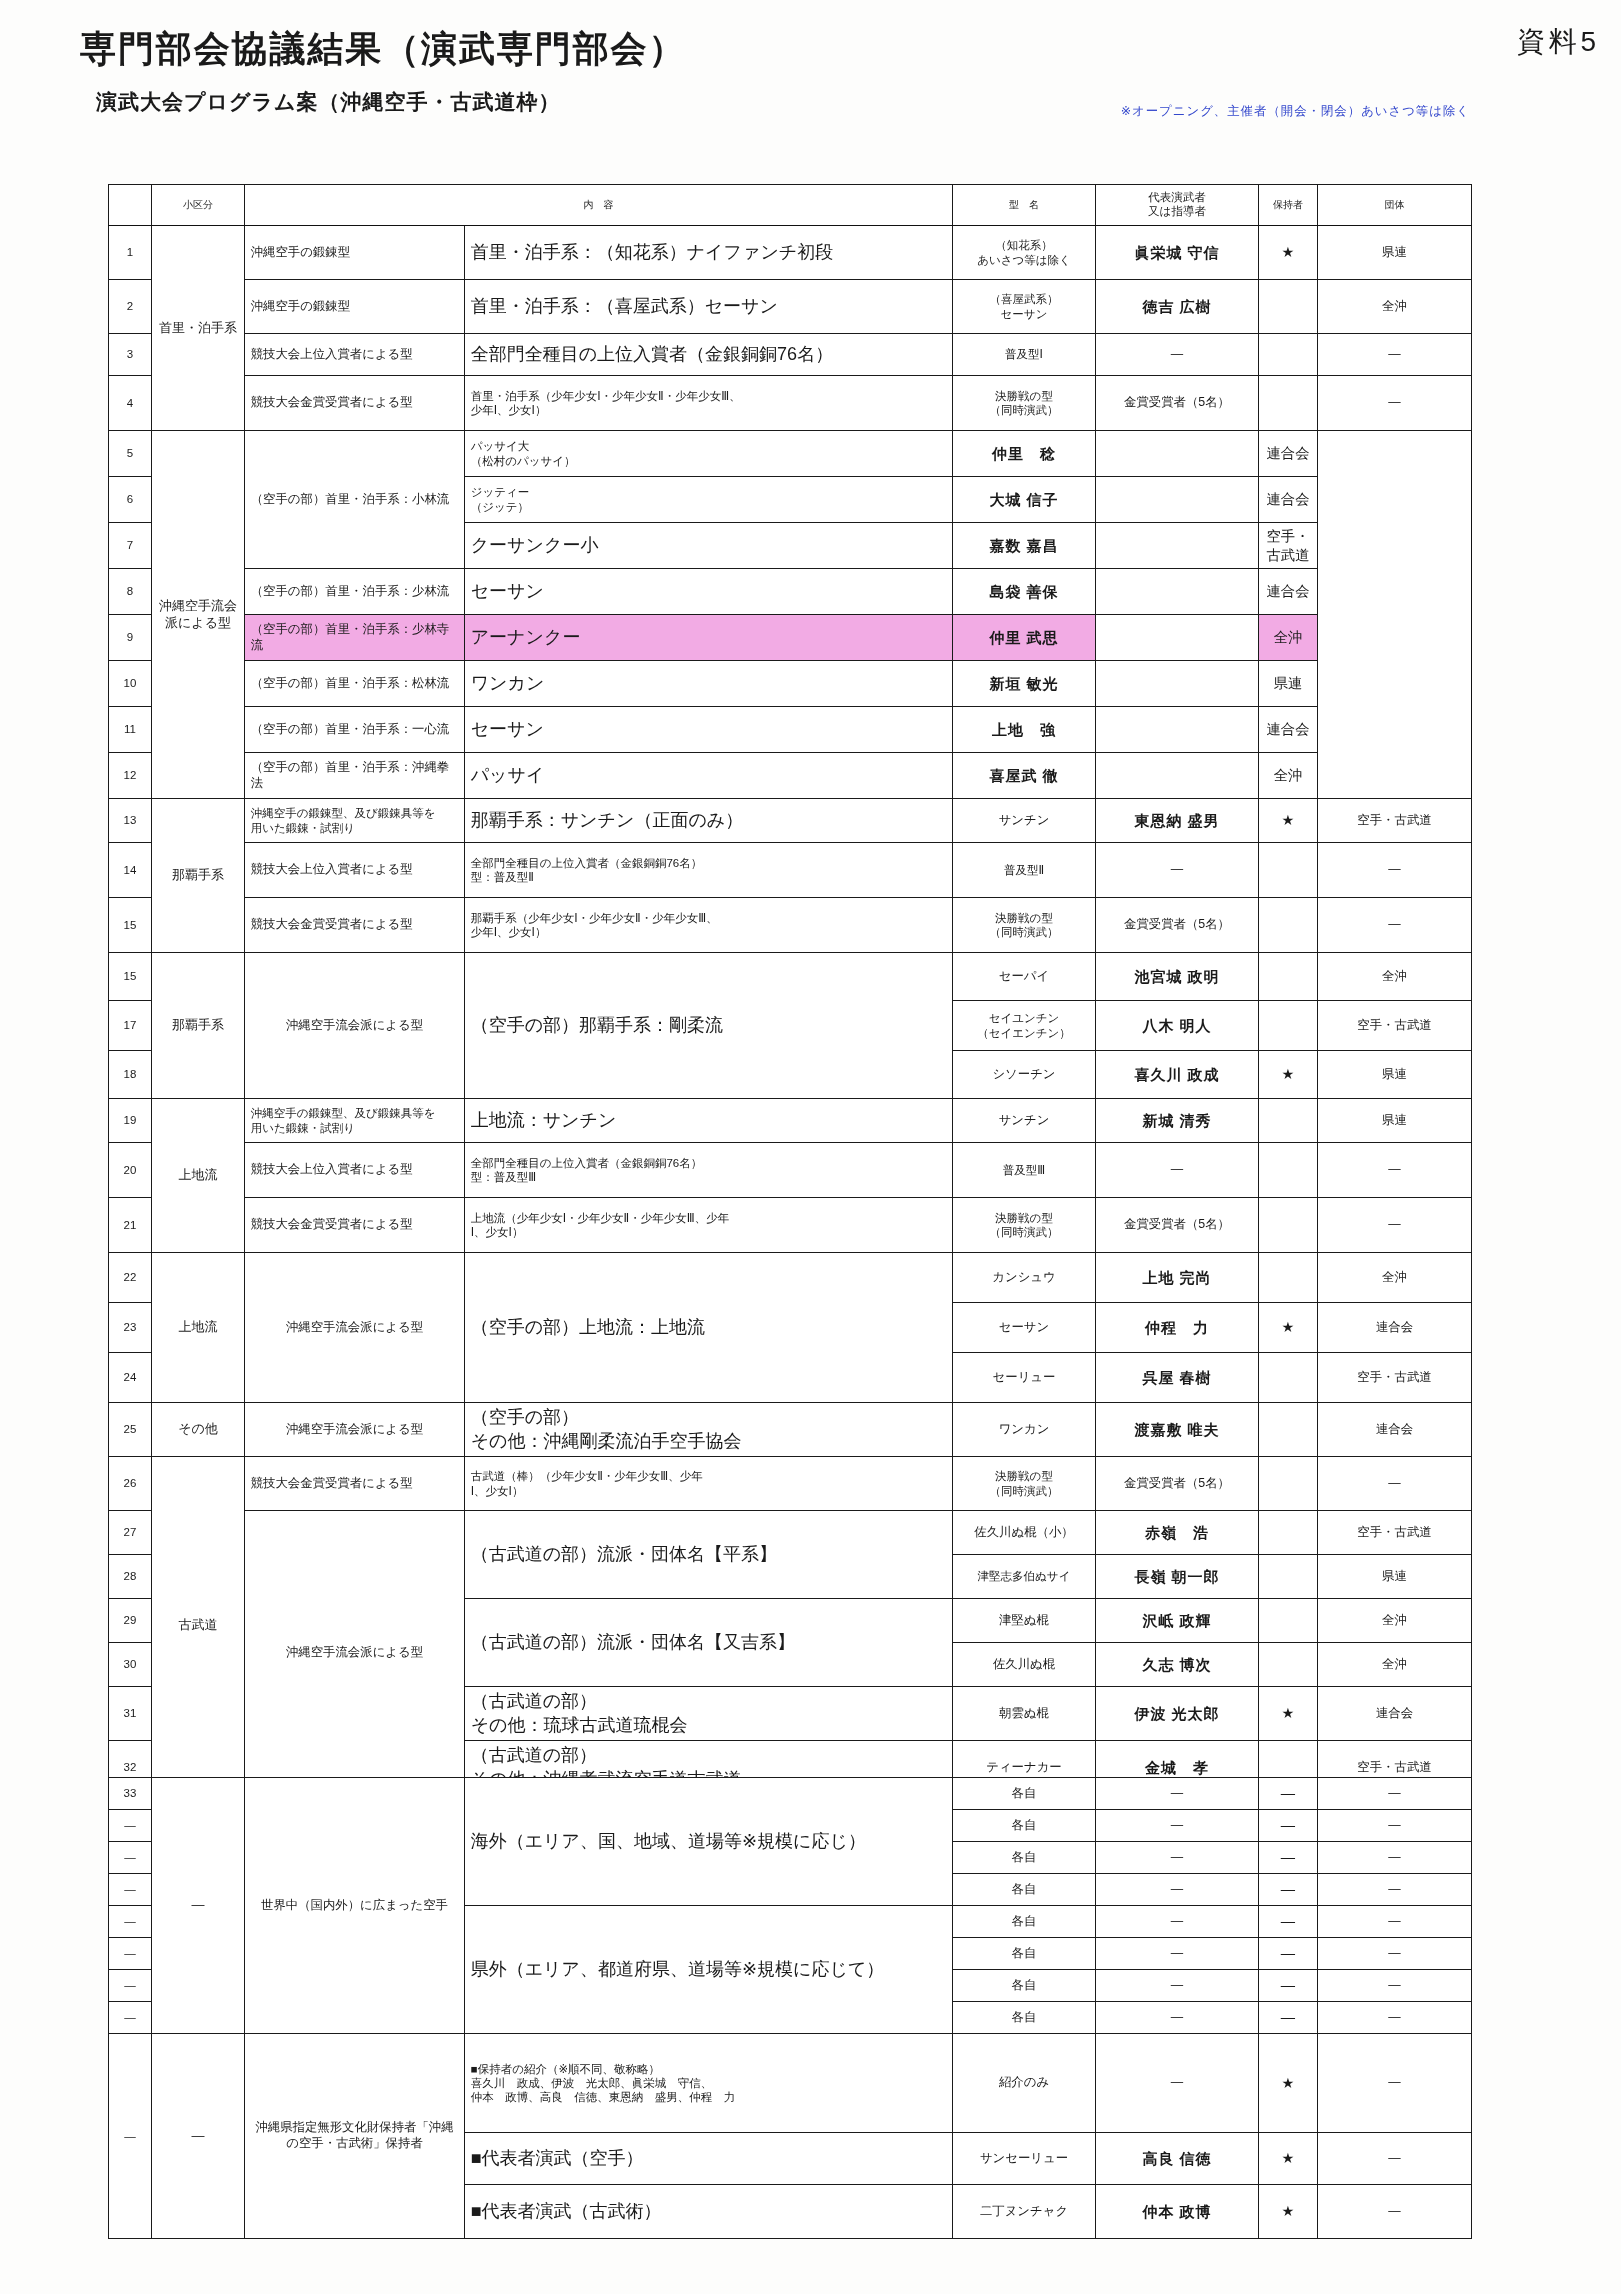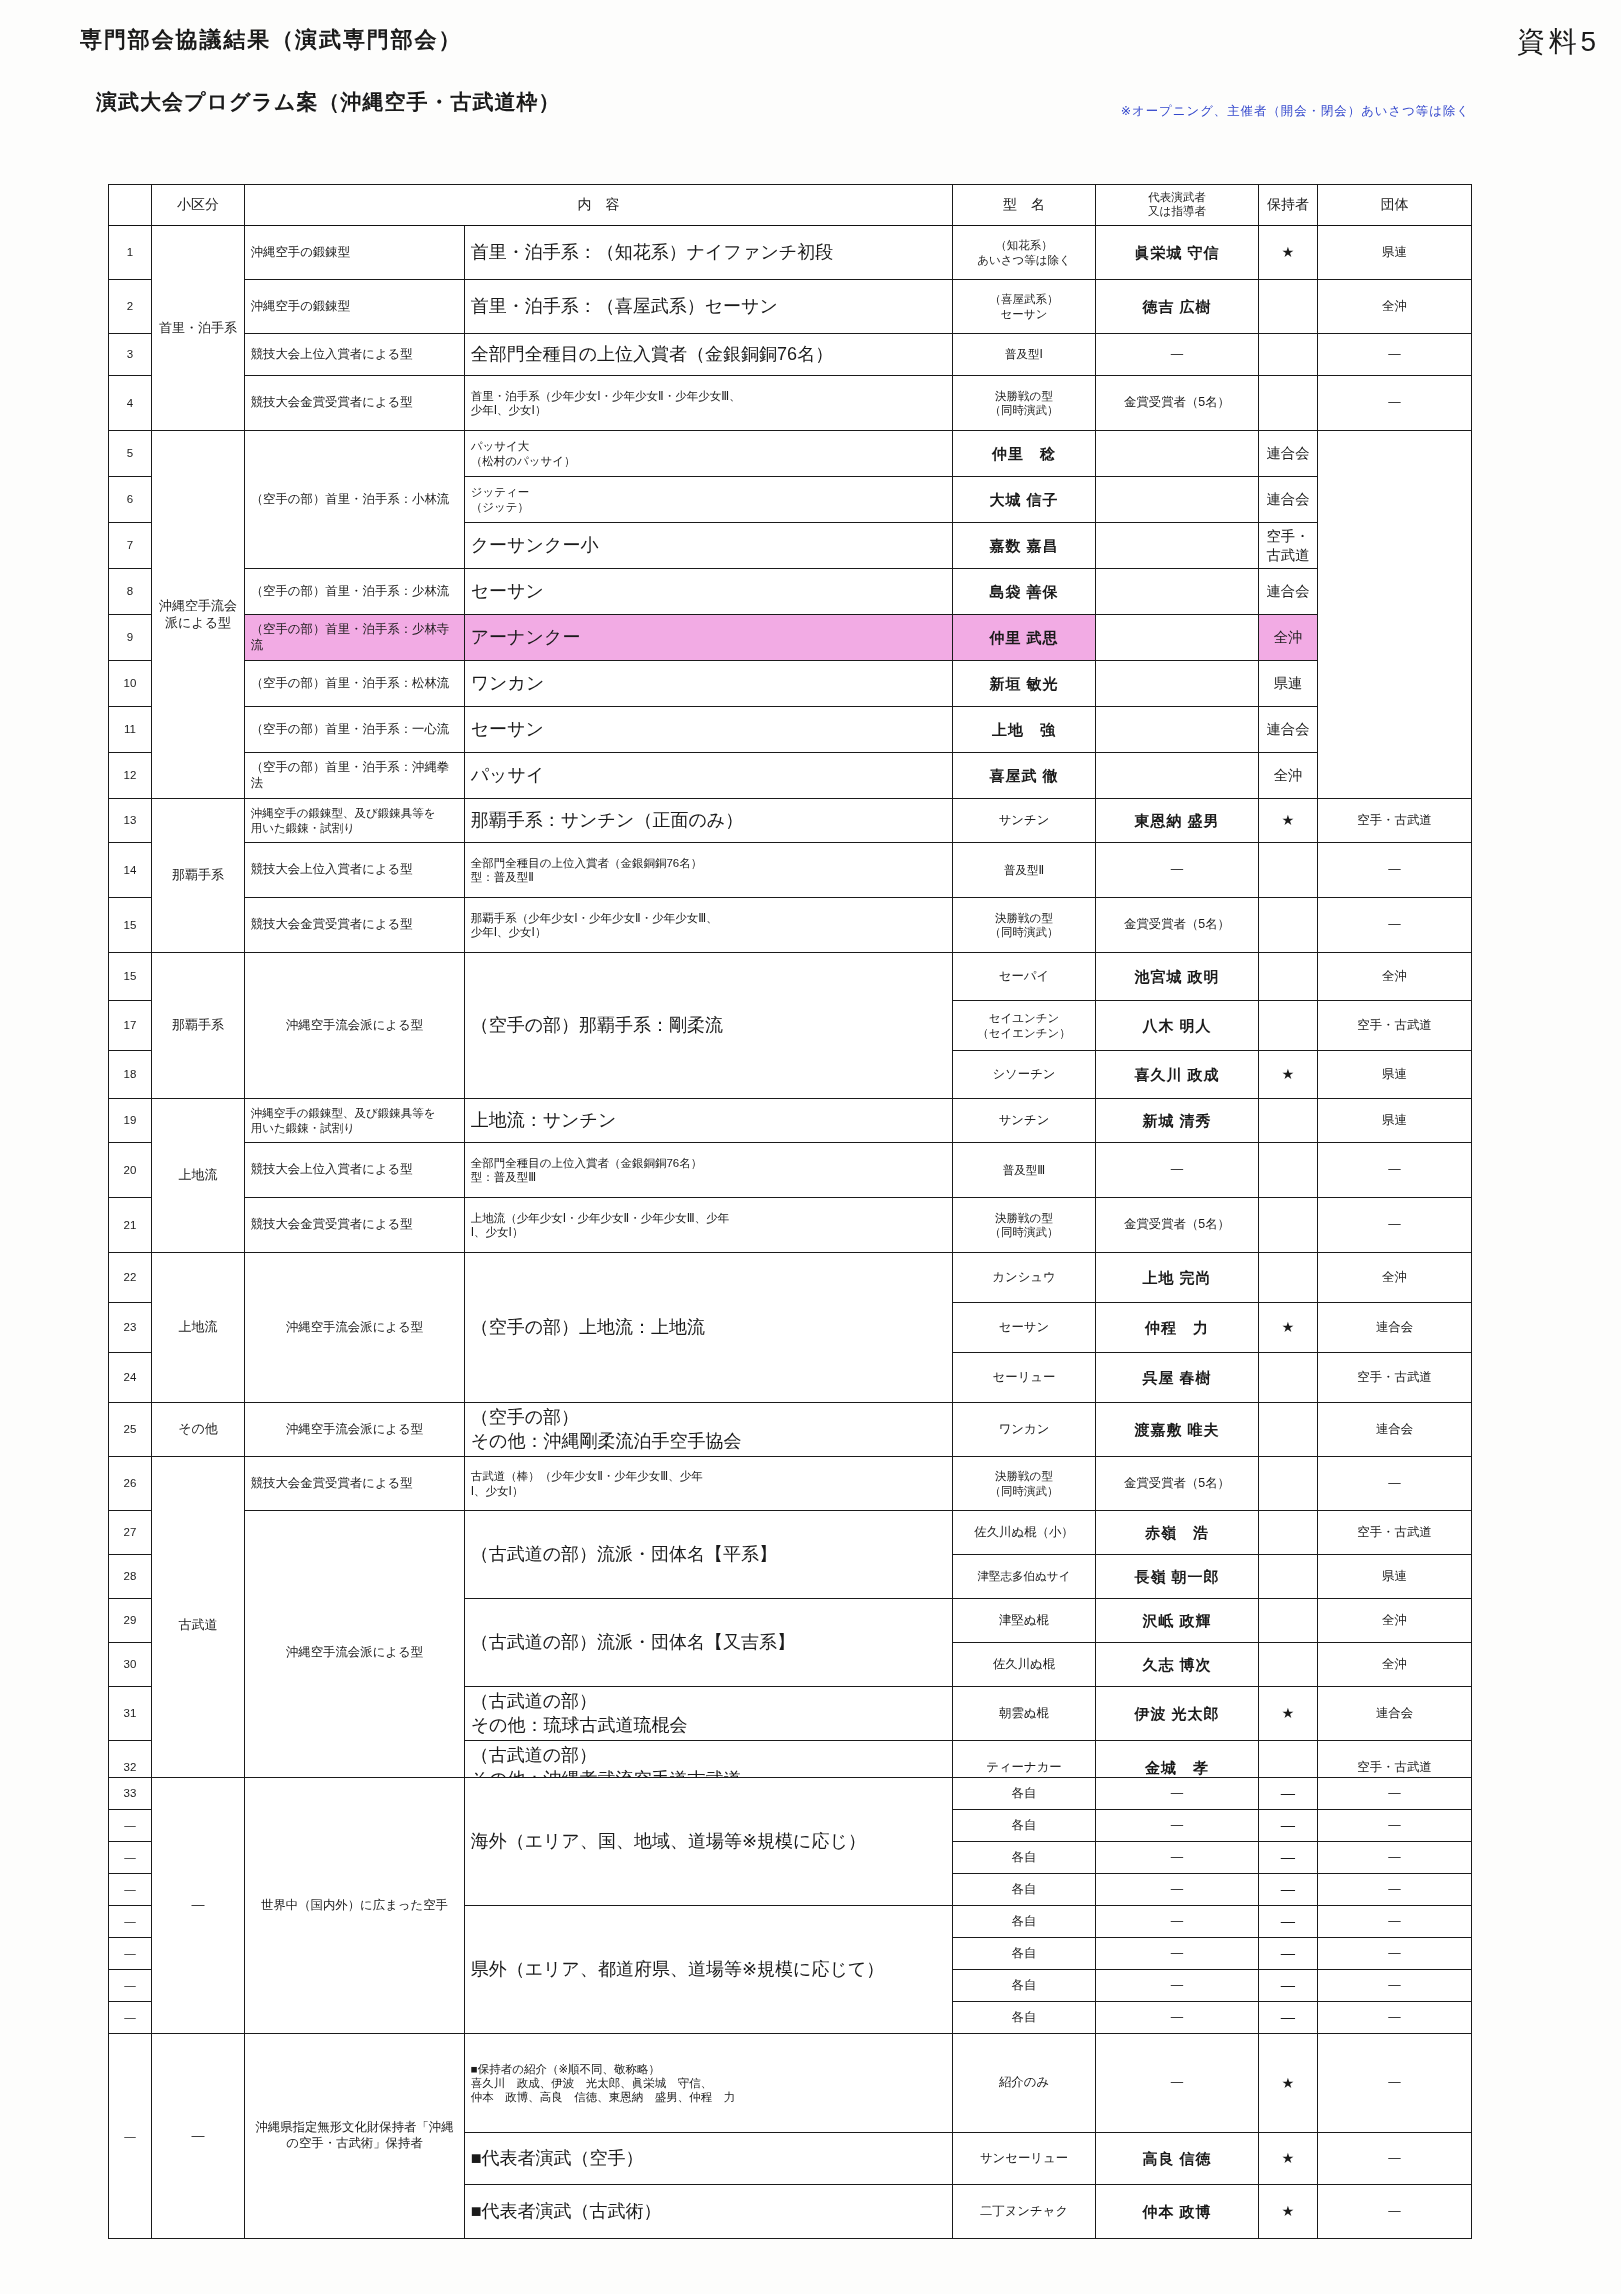--- a/index.html
+++ b/index.html
@@ -1,36 +1,36 @@
 <!DOCTYPE html>
 <html style="--hl: #f2abe4; --note: #3347cc;"><head>
 <meta charset="utf-8">
 <style>
   html,body{margin:0;padding:0;}
   body{
     width:1621px;height:2294px;position:relative;overflow:hidden;
     background:#fdfdfc;color:#1a1a1a;
     font-family:"Liberation Sans","DejaVu Sans",sans-serif;
   }
-  .title{position:absolute;left:80px;top:25px;font-size:22px;font-weight:600;letter-spacing:1.9px;}
+  .title{position:absolute;left:80px;top:25px;font-size:36px;font-weight:600;letter-spacing:1.9px;}
   .doc-label{position:absolute;right:21px;top:23px;font-size:28px;font-weight:500;letter-spacing:3.8px;}
   .subtitle{position:absolute;left:96px;top:88px;font-size:21px;font-weight:700;letter-spacing:1px;}
   .note{position:absolute;right:151px;top:103px;font-size:12.4px;color:var(--note,#3347cc);letter-spacing:1px;}
 
   table.sheet{
     position:absolute;left:108px;border-collapse:collapse;table-layout:fixed;
     background:#fff;border:1.9px solid #111;
   }
   #main-table{top:184px;}
   #extra-table{top:1766px;margin-top:11px;}
   td{
     border:1px solid #1a1a1a;padding:1px 5.7px;font-size:12.4px;text-align:center;
     vertical-align:middle;white-space:pre-line;line-height:1.28;overflow:hidden;
   }
-  thead td{height:38px;font-size:14px;border-bottom:1.9px solid #111;}
+  thead td{height:38px;font-size:10px;border-bottom:1.9px solid #111;}
   thead .perf-h{font-size:11.5px;line-height:1.2;}
   .col0{font-size:11.5px;padding:1px 1.9px;}
   .col1{font-size:13px;padding:1px 2.9px;}
   .col2{text-align:left;font-size:12.4px;}
   .col3{text-align:left;font-size:18px;}
   .col6{font-size:14.3px;}
   .big{font-size:15px;font-weight:600;letter-spacing:1px;}
   .sm{font-size:11.5px;line-height:1.22;}
   .al-c{text-align:center;}
   .hl{background:var(--hl,#f2abe4);}

